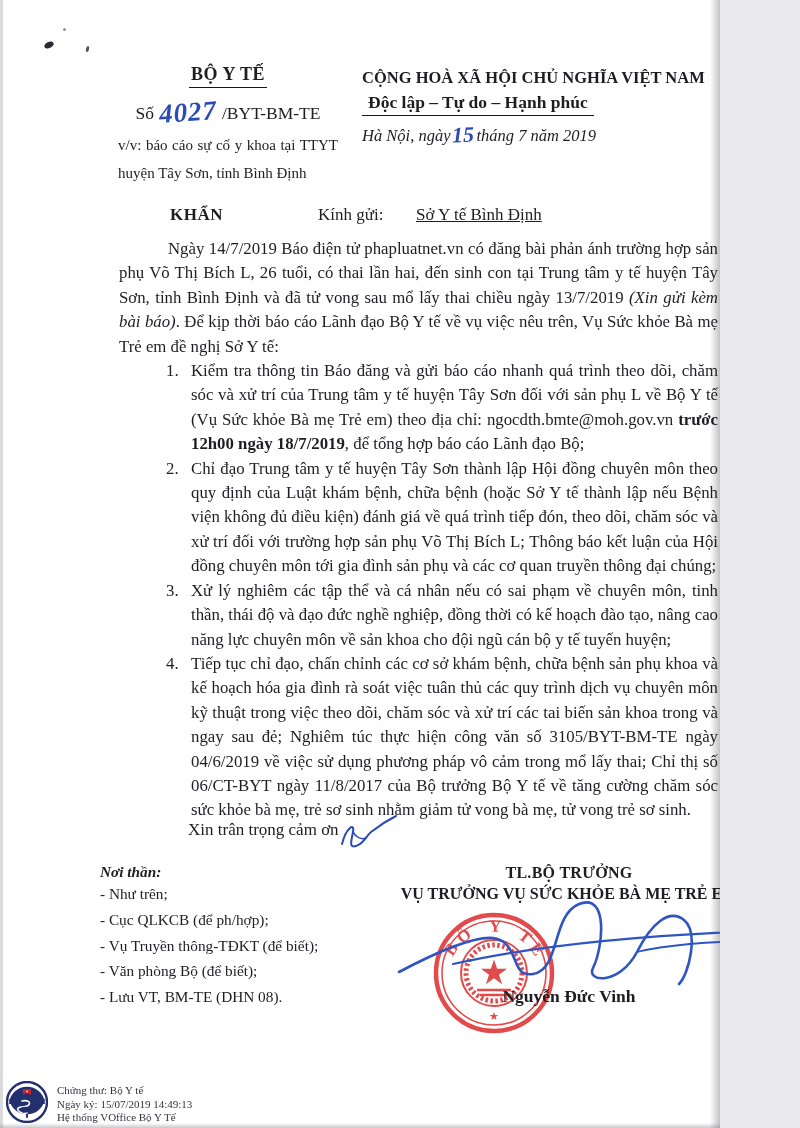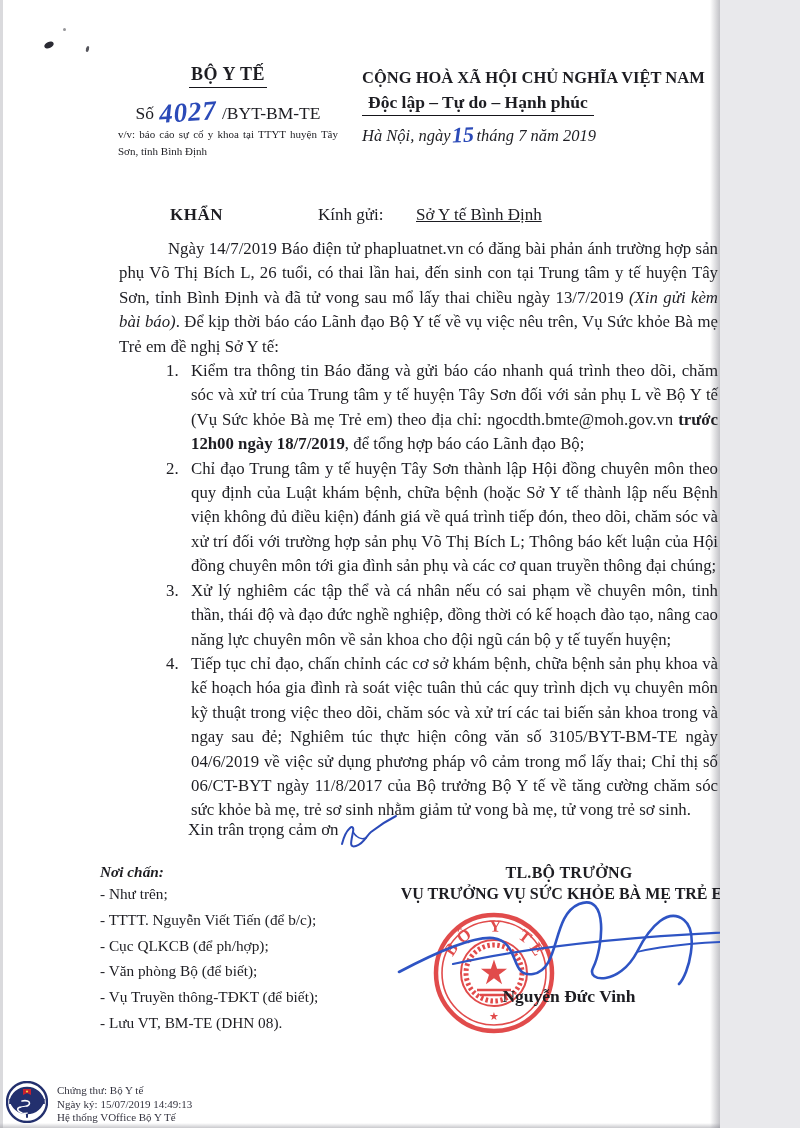--- a/index.html
+++ b/index.html
@@ -12,21 +12,21 @@
   .edge-left{position:absolute;top:0;left:0;width:3px;height:100%;background:rgba(150,150,158,.35);}
 
   .ink-mark{position:absolute;background:#2b2b33;border-radius:50%;}
 
   
   .hleft{position:absolute;left:118px;top:64px;width:220px;text-align:center;}
   .org{font-weight:bold;font-size:18px;display:inline-block;border-bottom:1.6px solid #15151a;padding:0 2px 2px 2px;letter-spacing:.5px;}
   .so-line{margin-top:7px;font-size:17.5px;white-space:nowrap;}
   .hand{color:#2b4ab8;font-style:italic;font-weight:bold;display:inline-block;}
   .hand-num{font-size:27px;transform:rotate(-4deg);margin:0 5px;position:relative;top:2px;letter-spacing:1px;}
-  .vv{font-size:11px;line-height:17px;text-align:justify;}
+  .vv{margin-top:5px;font-size:15px;line-height:28px;text-align:justify;}
   .hright{position:absolute;left:362px;top:68px;width:392px;text-align:left;}
   .nat1{font-weight:bold;font-size:16.5px;white-space:nowrap;}
   .nat2{font-weight:bold;font-size:17.5px;display:inline-block;border-bottom:1.6px solid #15151a;padding:0 6px 2px 6px;margin-top:4px;}
   .dateline{font-style:italic;font-size:16.5px;margin-top:5px;}
   .hand-date{font-size:22px;transform:rotate(-2deg);margin:0 2px;position:relative;top:1px;}
 
   
   .salute{position:absolute;left:0;top:205px;width:800px;font-size:17px;}
   .urgent{position:absolute;left:170px;font-weight:bold;letter-spacing:.5px;}
   .to-label{position:absolute;left:318px;}
@@ -115,26 +115,25 @@
     </div>
   </div>
 
   <div class="closing">Xin trân trọng cảm ơn</div>
   <svg class="flourish" width="72" height="48" viewBox="0 0 72 48">
     <path d="M14,38 C18,22 27,16 25,26 C23,36 21,42 28,40 C36,38 38,30 43,26 C52,19 60,14 68,10" stroke="#2b4ab8" stroke-width="2" fill="none" stroke-linecap="round"></path>
     <path d="M25,26 C28,31 33,34 38,32" stroke="#2b4ab8" stroke-width="1.6" fill="none" stroke-linecap="round"></path>
   </svg>
 
   <div class="recip">
-    <div class="recip-label">Nơi chấn:</div>
+    <div class="recip-label">Nơi thần:</div>
     <div class="recip-item">- Như trên;</div>
-    <div class="recip-item">- TTTT. Nguyễn Viết Tiến (để b/c);</div>
     <div class="recip-item">- Cục QLKCB (để ph/hợp);</div>
+    <div class="recip-item">- Vụ Truyền thông-TĐKT (để biết);</div>
     <div class="recip-item">- Văn phòng Bộ (để biết);</div>
-    <div class="recip-item">- Vụ Truyền thông-TĐKT (để biết);</div>
     <div class="recip-item">- Lưu VT, BM-TE (DHN 08).</div>
   </div>
 
   <div class="sigblock">
     <div class="tl">TL.BỘ TRƯỞNG</div>
     <div class="vt">VỤ TRƯỞNG VỤ SỨC KHỎE BÀ MẸ TRẺ EM</div>
     <div class="signer">Nguyễn Đức Vinh</div>
   </div>
 
   <svg class="stamp" viewBox="0 0 122 122">

